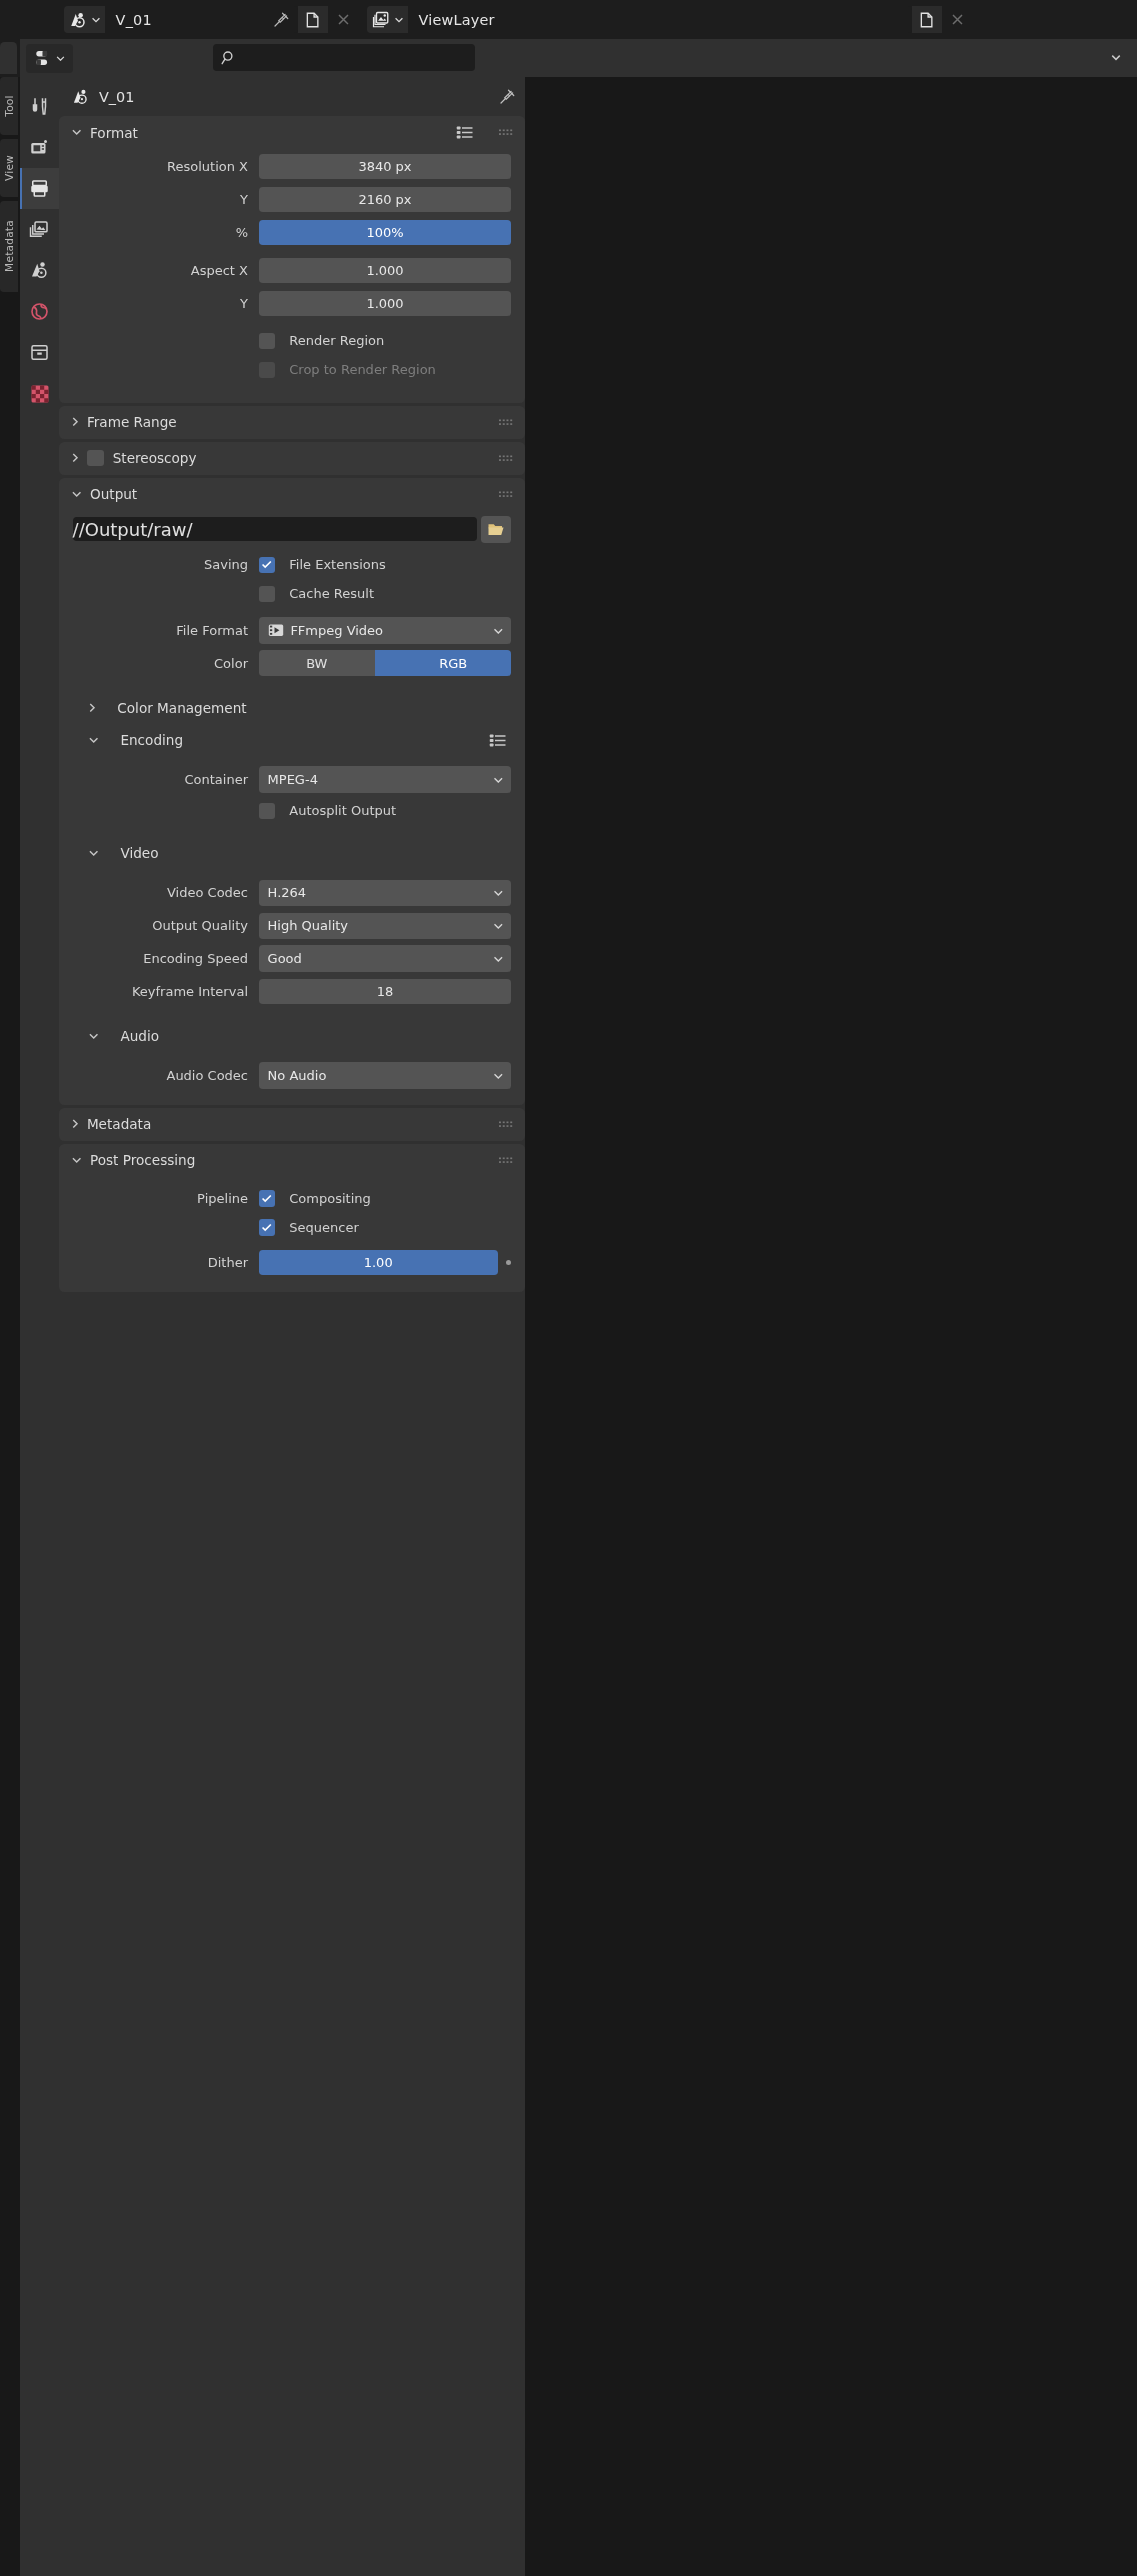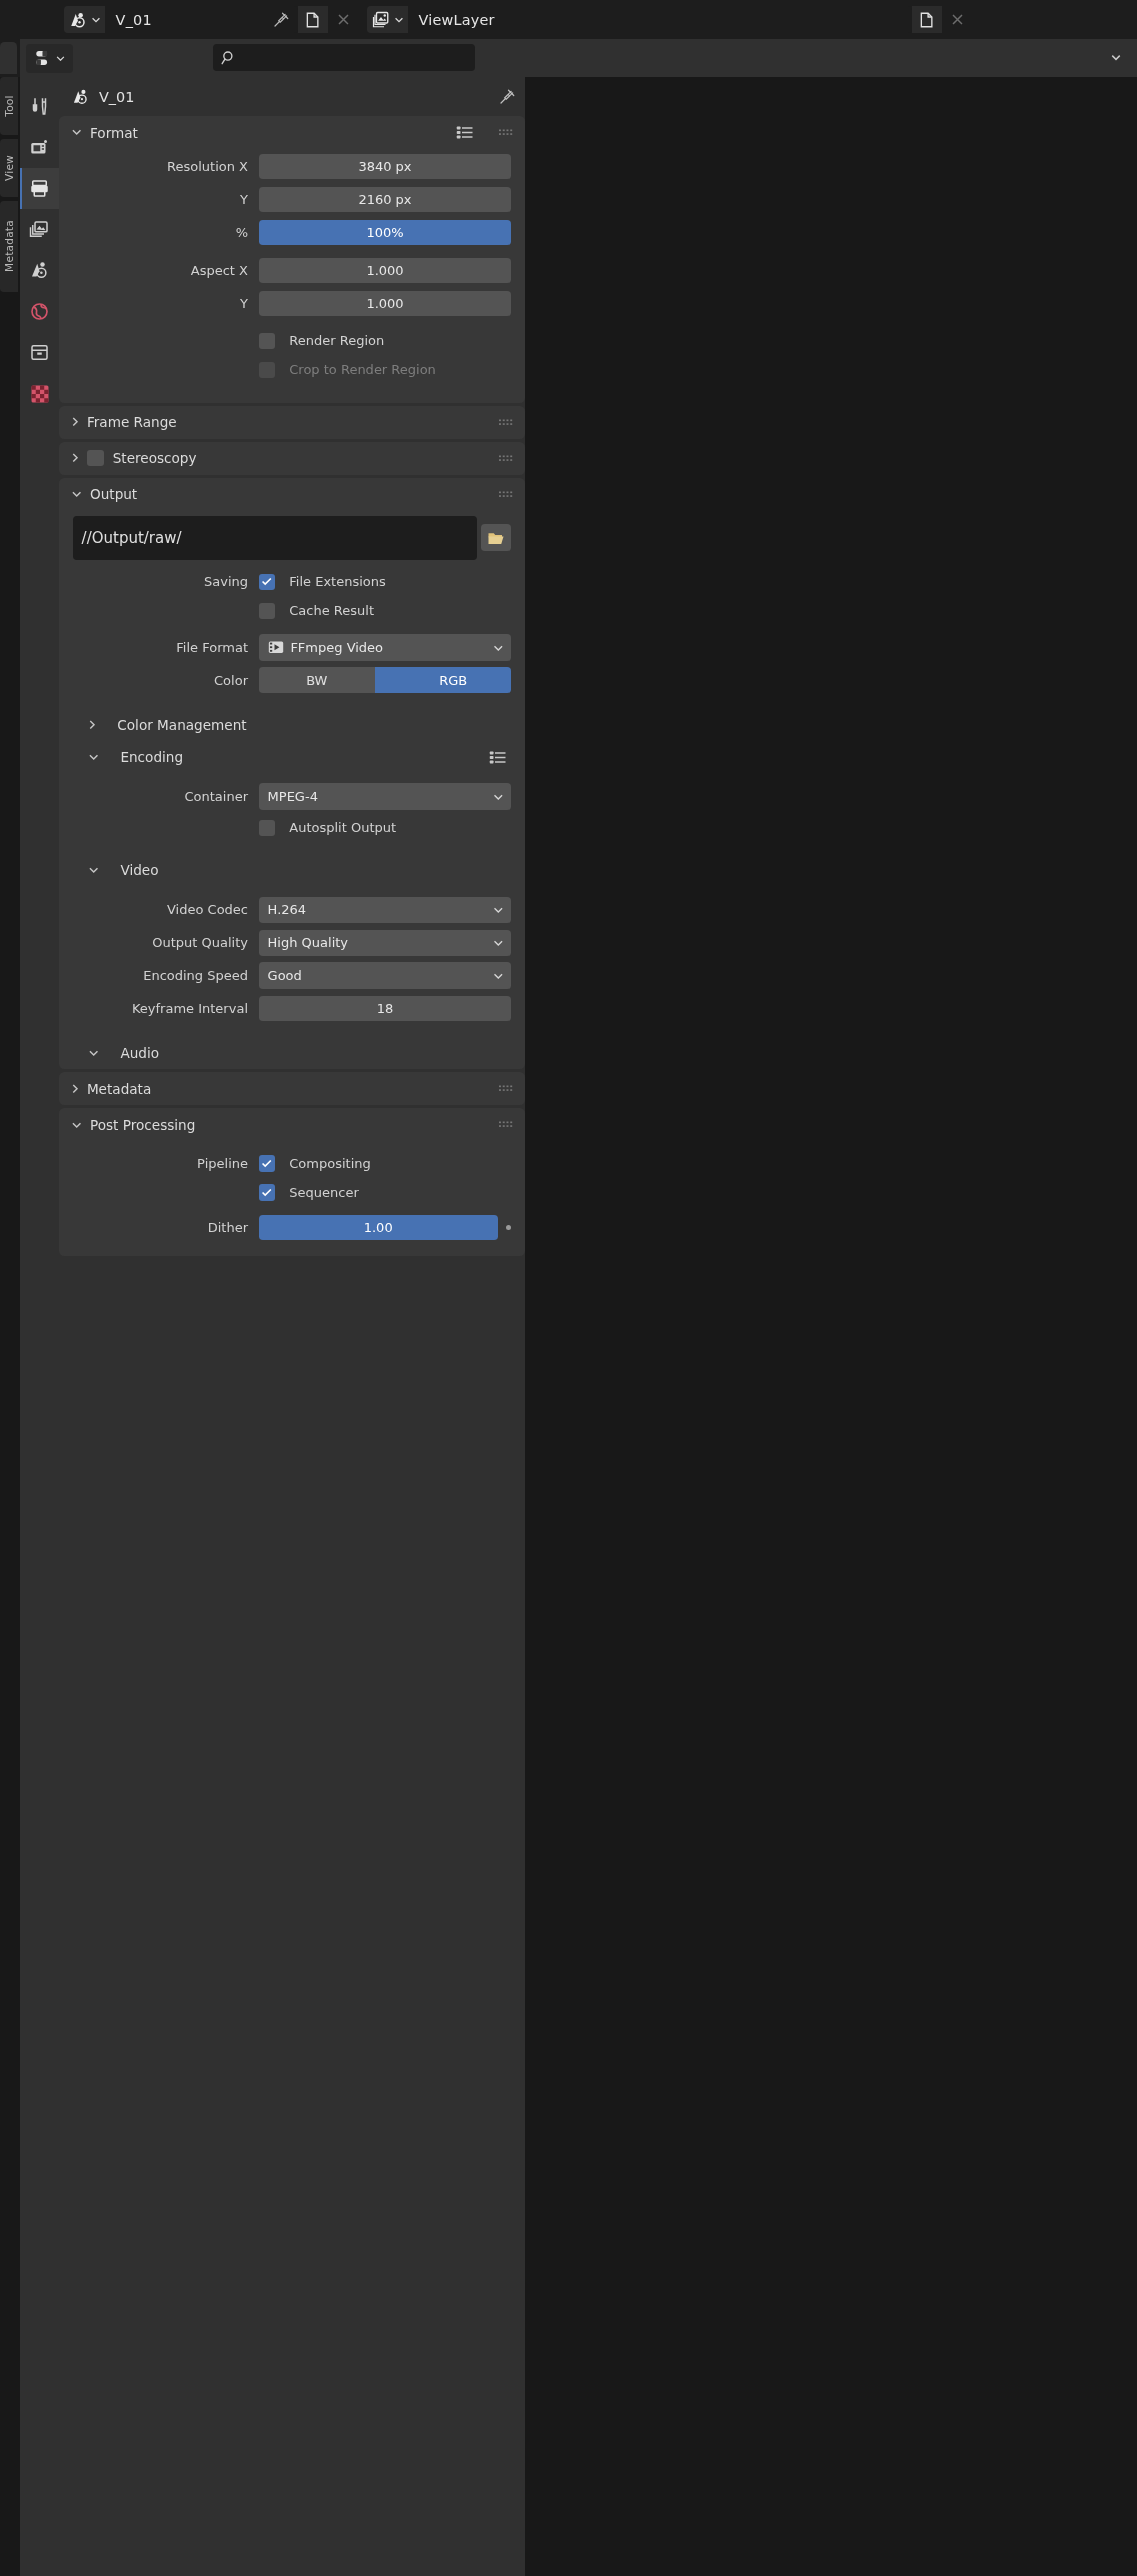--- a/index.html
+++ b/index.html
@@ -168,23 +168,23 @@
 
   .toggle-pair{ display:flex; height:26px; border-radius:3.8px; overflow:hidden; }
   .toggle-pair > div{
     flex:1; display:flex; align-items:center; justify-content:center;
     font-size:13px; color:#e0e0e0; background:#545454;
   }
   .toggle-pair > div.sel{ background:#4772b3; color:#ffffff;padding-left:20px; }
 
   .pathrow{ display:flex; align-items:center; gap:4.5px; padding:2.3px 0 9px 0; }
   .pathfield{
-    flex:1; height:44px; background:#1d1d1d; border-radius:3.8px;
-    display:flex; align-items:center; padding-left:9px;
-    color:#e0e0e0; font-size:15px;
+    flex:1; height:24px; background:#1d1d1d; border-radius:3.8px;
+    display:flex; align-items:center; 
+    color:#e0e0e0; font-size:18px;
   }
   .folderbtn{
     width:30px; height:27px; background:#545454; border-radius:3.8px;
     display:flex; align-items:center; justify-content:center;
   }
   .dot-anim{
     width:5.3px; height:5.3px; border-radius:50%; background:#9a9a9a;
     margin-left:8.3px; flex:0 0 auto;
   }
   .ico{ display:inline-flex; align-items:center; justify-content:center; }
@@ -793,20 +793,35 @@
 
       <div class="sub-head">
         <span class="ico">
           <svg width="11.4" height="8.3" viewBox="0 0 15 11">
               <path d="M2.5 3 L7.5 8 L12.5 3" stroke="#c6c6c6" stroke-width="1.9" fill="none"></path>
             </svg>
         </span>
         <span class="label">Audio</span>
       </div>
 
+      <div class="blk-body" style="padding-top:9px;">
+        <div class="row">
+          <div class="lab">Audio Codec</div>
+          <div class="fld">
+            <div class="dropdown">
+              <span class="dd-txt">No Audio</span>
+              <span class="ico">
+                <svg width="10.6" height="7.6" viewBox="0 0 14 10">
+                    <path d="M2 3 L7 8 L12 3" stroke="#d6d6d6" stroke-width="1.8" fill="none"></path>
+                  </svg>
+              </span>
+            </div>
+          </div>
+        </div>
+      </div>
 
     </div>
 
     <div class="block closed">
       <div class="blk-head">
         <span class="ico">
           <svg width="8.3" height="11.4" viewBox="0 0 11 15">
               <path d="M3 2.5 L8 7.5 L3 12.5" stroke="#c6c6c6" stroke-width="1.9" fill="none"></path>
             </svg>
         </span>

